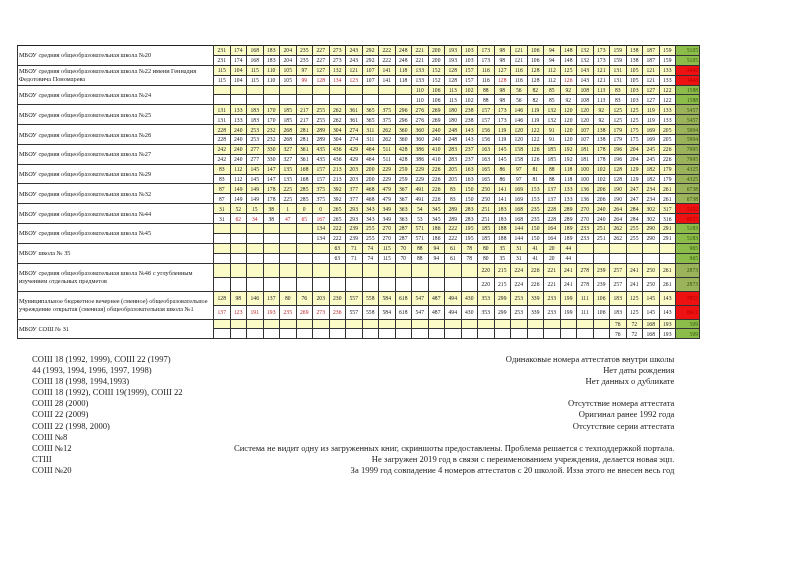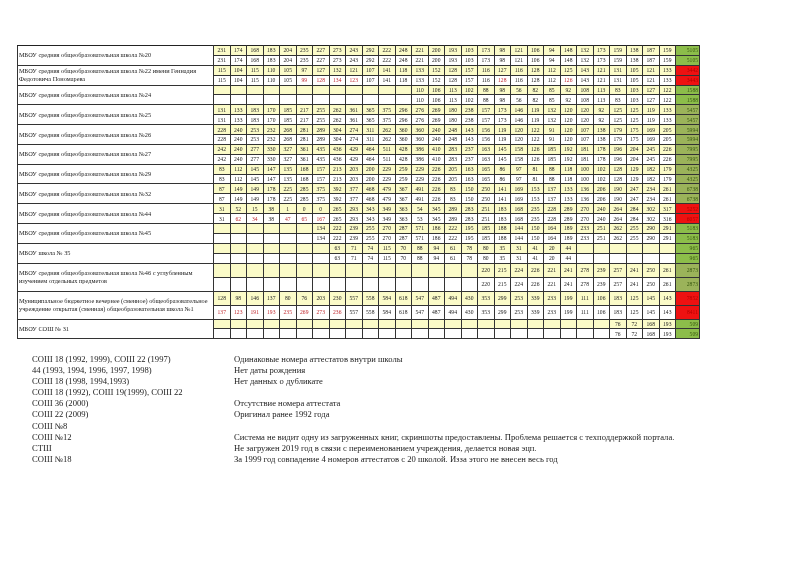--- a/index.html
+++ b/index.html
@@ -11,21 +11,21 @@
   #tbl tr.top td.c { background:#fbfbc8; }
   #tbl tr.bot td.c { background:#ffffff; }
   #tbl tr.top td { border-top:1.5px solid #222; }
   #tbl td.tot { width:22px; text-align:right; padding-right:1px; color:#3a5a10; }
   #tbl td.tot.green { background:#8cbd4a; }
   #tbl td.tot.olive { background:#9bb35a; }
   #tbl td.tot.red { background:#ee1111; color:#b40000; }
   #tbl td.red-text { color:#c0282e; }
   #tbl tr.tall td { height:13px; }
   .notes { position:absolute; left:32px; top:354px; font-size:8.6px; line-height:11.1px; }
-  .notes .row { display:flex; }
+  .notes .row { display:flex;justify-content:space-between; }
   .notes .k { width:158px; }
   .notes .v { white-space:nowrap;margin-left:44px; }
 </style>
 </head>
 <body>
 
 <table id="tbl">
     <tbody id="tbody">
       <tr class="top">
         <td class="name" rowspan="2">МБОУ средняя общеобразовательная школа №20</td>
@@ -923,35 +923,39 @@
     </div>
     <div class="row">
       <span class="k">СОШ 18 (1998, 1994,1993)</span>
       <span class="v">Нет данных о дубликате</span>
     </div>
     <div class="row">
       <span class="k">СОШ 18 (1992),  СОШ 19(1999), СОШ 22</span>
       <span class="v"></span>
     </div>
     <div class="row">
-      <span class="k">СОШ 36 (2000)</span>
+      <span class="k">СОШ 28 (2000)</span>
       <span class="v">Отсутствие номера аттестата</span>
     </div>
     <div class="row">
       <span class="k">СОШ 22 (2009)</span>
       <span class="v">Оригинал ранее 1992 года</span>
     </div>
     <div class="row">
+      <span class="k">СОШ 22 (1998, 2000)</span>
+      <span class="v">Отсутствие серии аттестата</span>
+    </div>
+    <div class="row">
       <span class="k">СОШ №8</span>
     </div>
     <div class="row">
       <span class="k">СОШ №12</span>
       <span class="v">Система не видит одну из загруженных книг, скриншоты предоставлены. Проблема решается с техподдержкой портала.</span>
     </div>
     <div class="row">
       <span class="k">СТШ</span>
       <span class="v">Не загружен 2019 год в связи с переименованием учреждения, делается новая эцп.</span>
     </div>
     <div class="row">
-      <span class="k">СОШ №18</span>
+      <span class="k">СОШ №20</span>
       <span class="v">За 1999 год совпадение  4 номеров аттестатов с 20 школой.  Изза этого не внесен весь год</span>
     </div>
   </div>
 
 </body></html>

